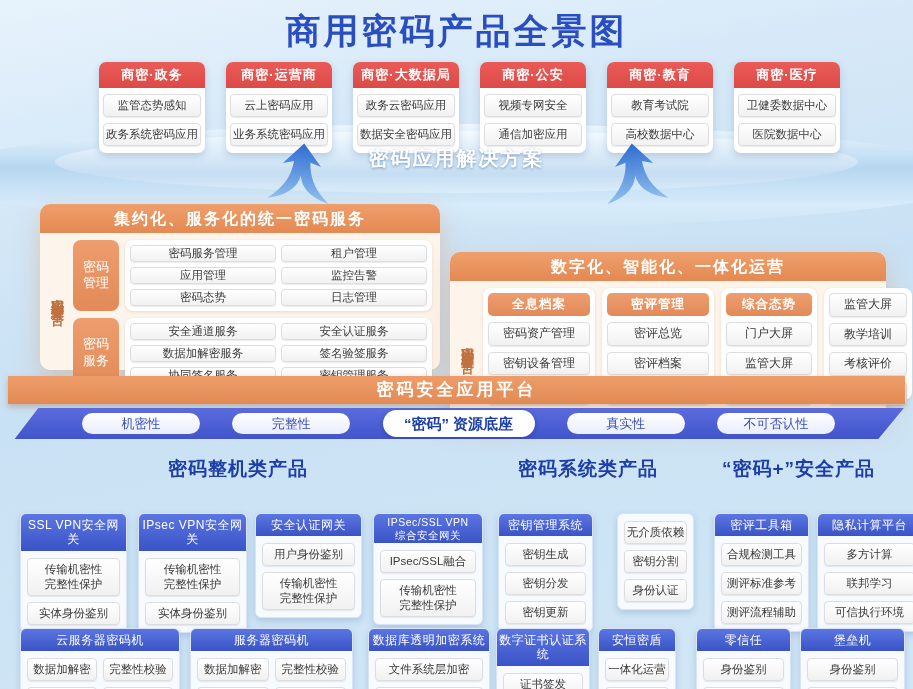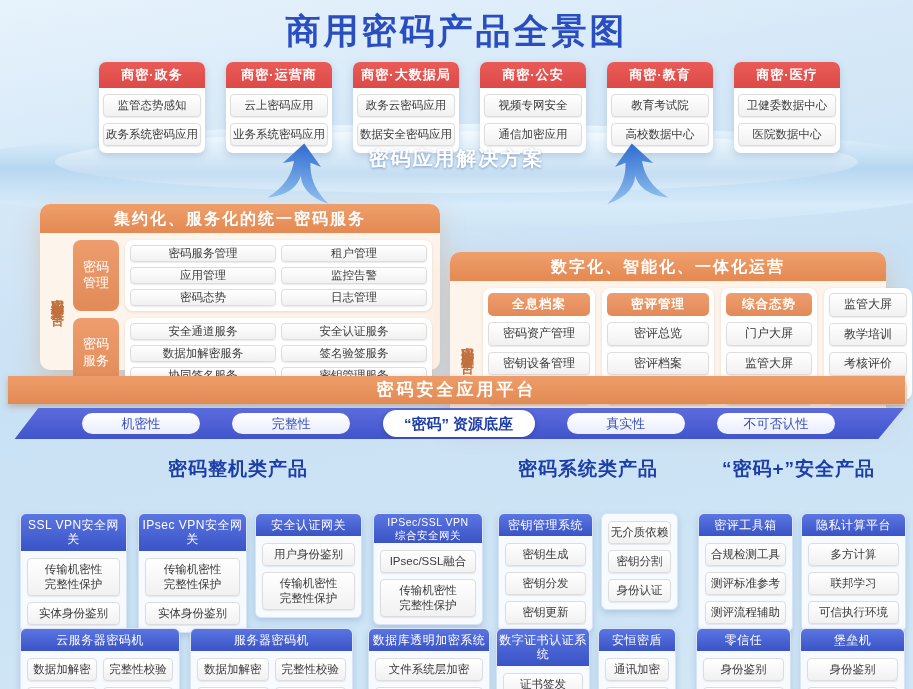--- a/index.html
+++ b/index.html
@@ -269,21 +269,21 @@
     </div>
     <div class="prod-card" style="width: 110px; margin-right: 15px;">
       <div class="prod-head small">IPSec/SSL VPN
 综合安全网关</div>
       <div class="prod-body">
         <div class="pill">IPsec/SSL融合</div>
         <div class="pill">传输机密性
 完整性保护</div>
       </div>
     </div>
-    <div class="prod-card" style="width: 95px; margin-right: 8px;">
+    <div class="prod-card" style="width: 95px; margin-right: 24px;">
       <div class="prod-head">密钥管理系统</div>
       <div class="prod-body">
         <div class="pill">密钥生成</div>
         <div class="pill">密钥分发</div>
         <div class="pill">密钥更新</div>
       </div>
     </div>
     <div class="prod-card" style="width: 77px; margin-right: 20px;">
       <div class="prod-body">
         <div class="pill">无介质依赖</div>
@@ -336,21 +336,21 @@
     </div>
     <div class="prod-card" style="width: 94px; margin-right: 8px;">
       <div class="prod-head">数字证书认证系统</div>
       <div class="prod-body">
         <div class="pill">证书签发</div>
       </div>
     </div>
     <div class="prod-card" style="width: 78px; margin-right: 20px;">
       <div class="prod-head">安恒密盾</div>
       <div class="prod-body">
-        <div class="pill">通讯加密</div>
+        <div class="pill">一体化运营</div>
         <div class="pill">无感易用</div>
       </div>
     </div>
     <div class="prod-card" style="width: 95px; margin-right: 9px;">
       <div class="prod-head">零信任</div>
       <div class="prod-body">
         <div class="pill">身份鉴别</div>
         <div class="pill">敏感数据保护</div>
       </div>
     </div>

